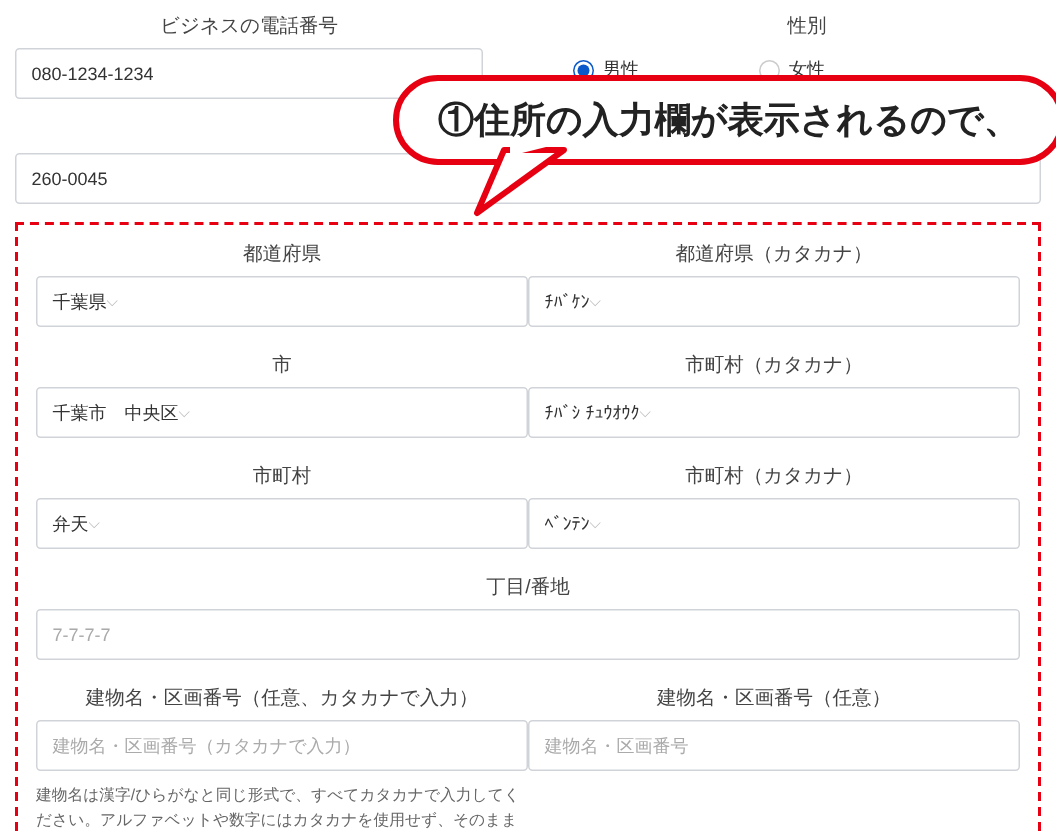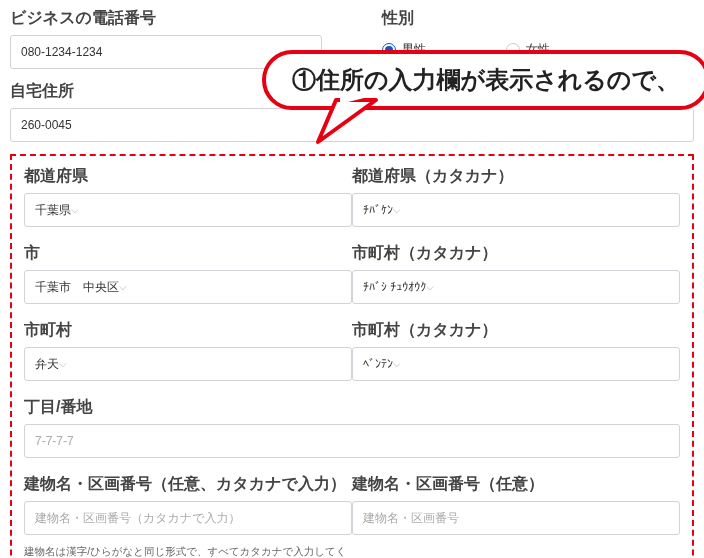--- a/index.html
+++ b/index.html
@@ -22,25 +22,26 @@
     }
     .top-left {
       flex: 1;
     }
     .top-right {
       flex: 1;
       position: relative;
       margin-left: 40px;
     }
     .field-label {
-      font-size: 16px;
-      font-weight: bold;
+      font-size: 13px;
+      font-weight: normal;
       color: #444;
       margin-bottom: 6px;
       display: block;
+      text-align: center;
     }
     input[type="text"], .select-box {
       width: 100%;
       height: 30px;
       padding: 16px 10px;
       border: 1px solid #d0d4d9;
       border-radius: 3px;
       font-size: 12px;
       color: #333;
       background: #fff;

